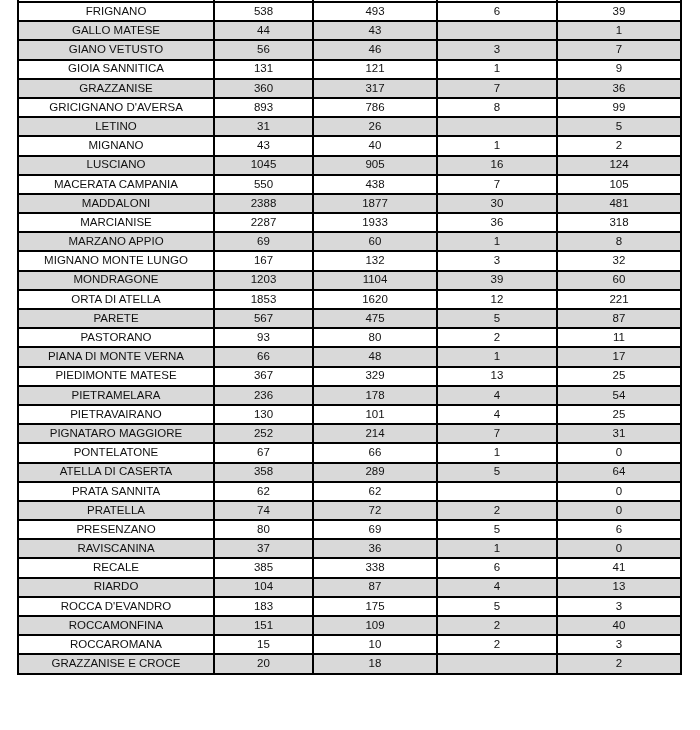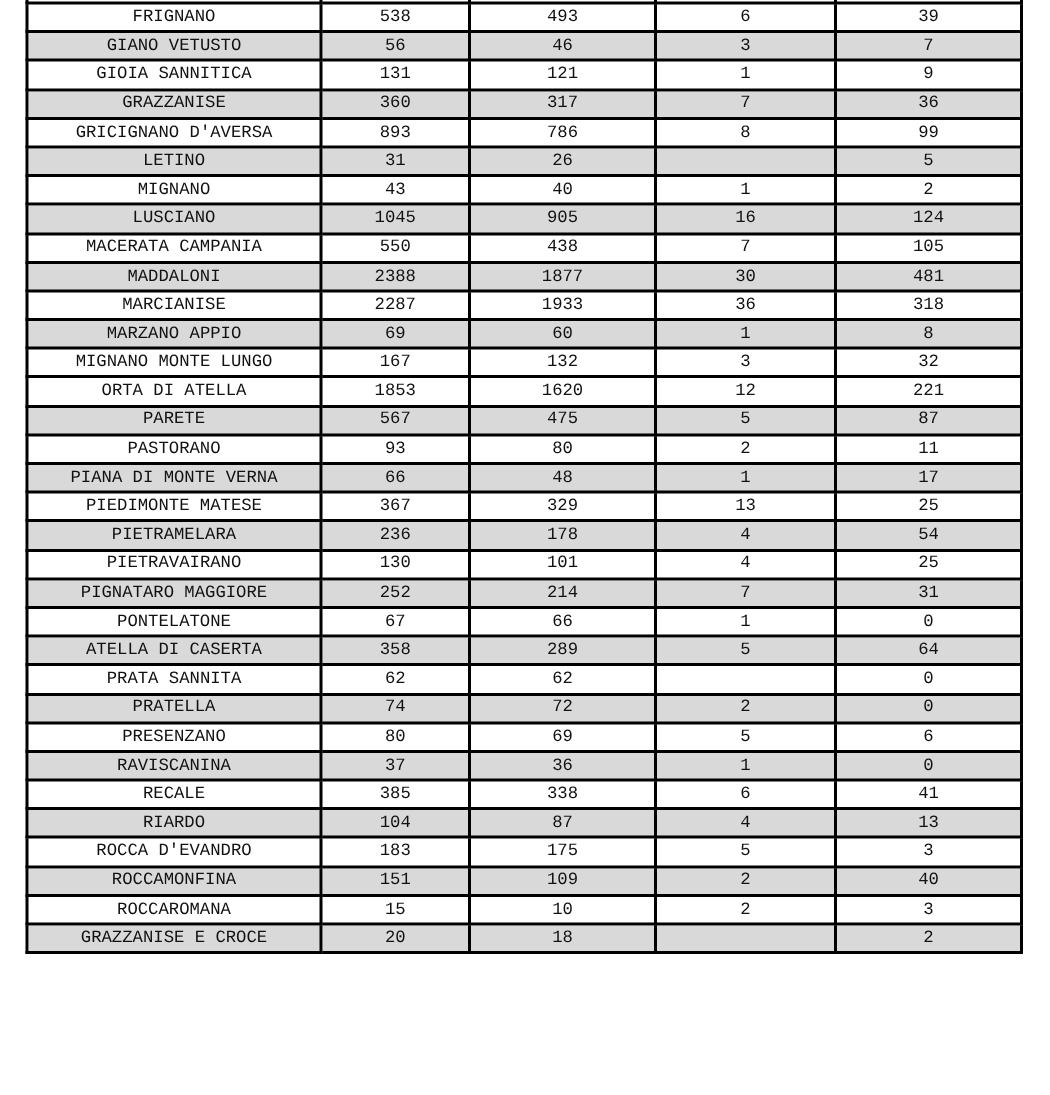--- a/index.html
+++ b/index.html
@@ -6,21 +6,21 @@
     margin: 0;
     padding: 0;
     background: #ffffff;
   }
   .canvas {
     position: relative;
     width: 700px;
     height: 730px;
     overflow: hidden;
     background: #ffffff;
-    font-family: Liberation Mono, monospace;
+    font-family: Liberation Sans, sans-serif;
   }
   table.muni-table {
     position: absolute;
     left: 17px;
     top: -16px;
     width: 663px;
     border-collapse: collapse;
     table-layout: fixed;
   }
   table.muni-table td {
@@ -65,20 +65,27 @@
         <td></td>
       </tr>
     <tr>
           <td>FRIGNANO</td>
           <td>538</td>
           <td>493</td>
           <td>6</td>
           <td>39</td>
         </tr>
         <tr class="alt">
+          <td>GALLO MATESE</td>
+          <td>44</td>
+          <td>43</td>
+          <td></td>
+          <td>1</td>
+        </tr>
+        <tr class="alt">
           <td>GIANO VETUSTO</td>
           <td>56</td>
           <td>46</td>
           <td>3</td>
           <td>7</td>
         </tr>
         <tr>
           <td>GIOIA SANNITICA</td>
           <td>131</td>
           <td>121</td>
@@ -148,20 +155,27 @@
           <td>1</td>
           <td>8</td>
         </tr>
         <tr>
           <td>MIGNANO MONTE LUNGO</td>
           <td>167</td>
           <td>132</td>
           <td>3</td>
           <td>32</td>
         </tr>
+        <tr class="alt">
+          <td>MONDRAGONE</td>
+          <td>1203</td>
+          <td>1104</td>
+          <td>39</td>
+          <td>60</td>
+        </tr>
         <tr>
           <td>ORTA DI ATELLA</td>
           <td>1853</td>
           <td>1620</td>
           <td>12</td>
           <td>221</td>
         </tr>
         <tr class="alt">
           <td>PARETE</td>
           <td>567</td>

